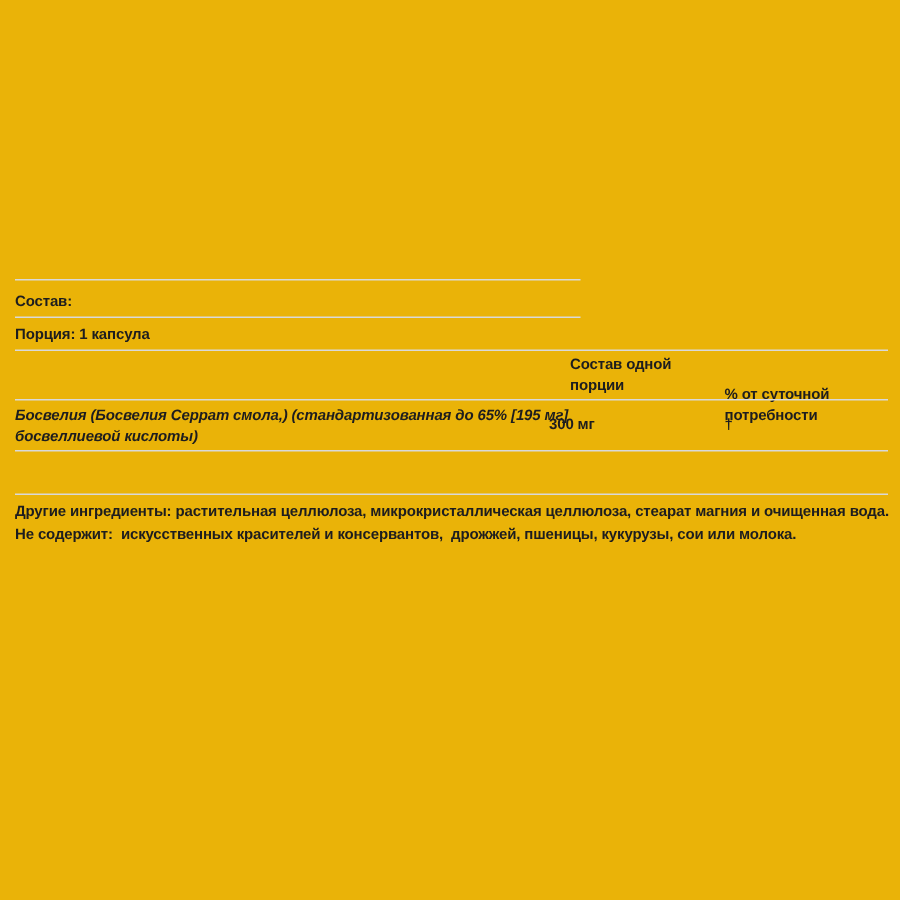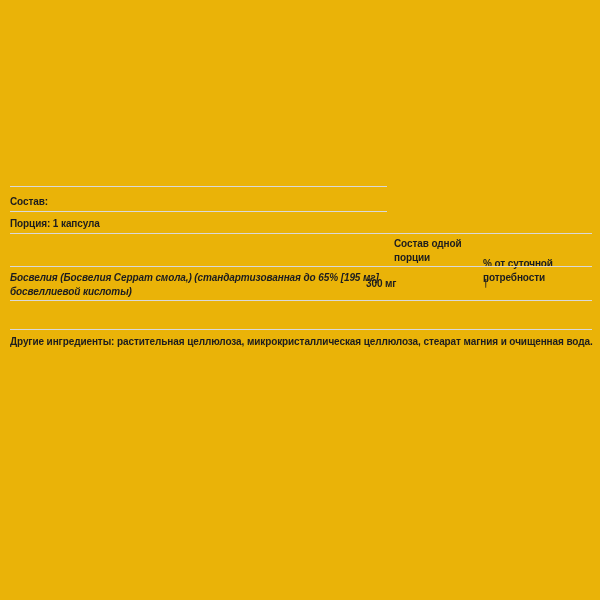--- a/index.html
+++ b/index.html
@@ -30,21 +30,21 @@
     white-space: pre-wrap;
   }
   
   .d1 { top: 186px; left: 10px; width: 377px; }
   .composition-title { top: 195px; left: 10px; }
   .d2 { top: 211px; left: 10px; width: 377px; }
   .serving-size { top: 217px; left: 10px; }
   .d3 { top: 233px; left: 10px; width: 582px; }
 
   
-  .col2-header { top: 237px; left: 394px; width: 86px; line-height: 14px; }
+  .col2-header { top: 237px; left: 380px; width: 86px; line-height: 14px; }
   .col3-header { top: 237px; left: 483px; width: 100px; line-height: 14px; margin-top: 20px; }
   .d4 { top: 266px; left: 10px; width: 582px; }
 
   
   .row-name   { top: 271px; left: 10px; width: 382px; line-height: 14px; font-style: italic; }
   .row-amount { top: 277px; left: 366px; }
   .row-dv     { top: 277px; left: 483px; }
   .d5 { top: 300px; left: 10px; width: 582px; }
 
   
@@ -83,15 +83,16 @@
     <div class="txt row-dv">†</div>
   </div>
 
   <div class="divider d5"></div>
 
 
   <div class="divider d6"></div>
 
   <div class="txt other-ingredients">Другие ингредиенты: растительная целлюлоза, микрокристаллическая целлюлоза, стеарат магния и очищенная вода.</div>
 
+  <div class="txt does-not-contain">Не содержит:  искусственных красителей и консервантов,  дрожжей, пшеницы, кукурузы, сои или молока.</div>
 
 
 </div>
 
 </body></html>

